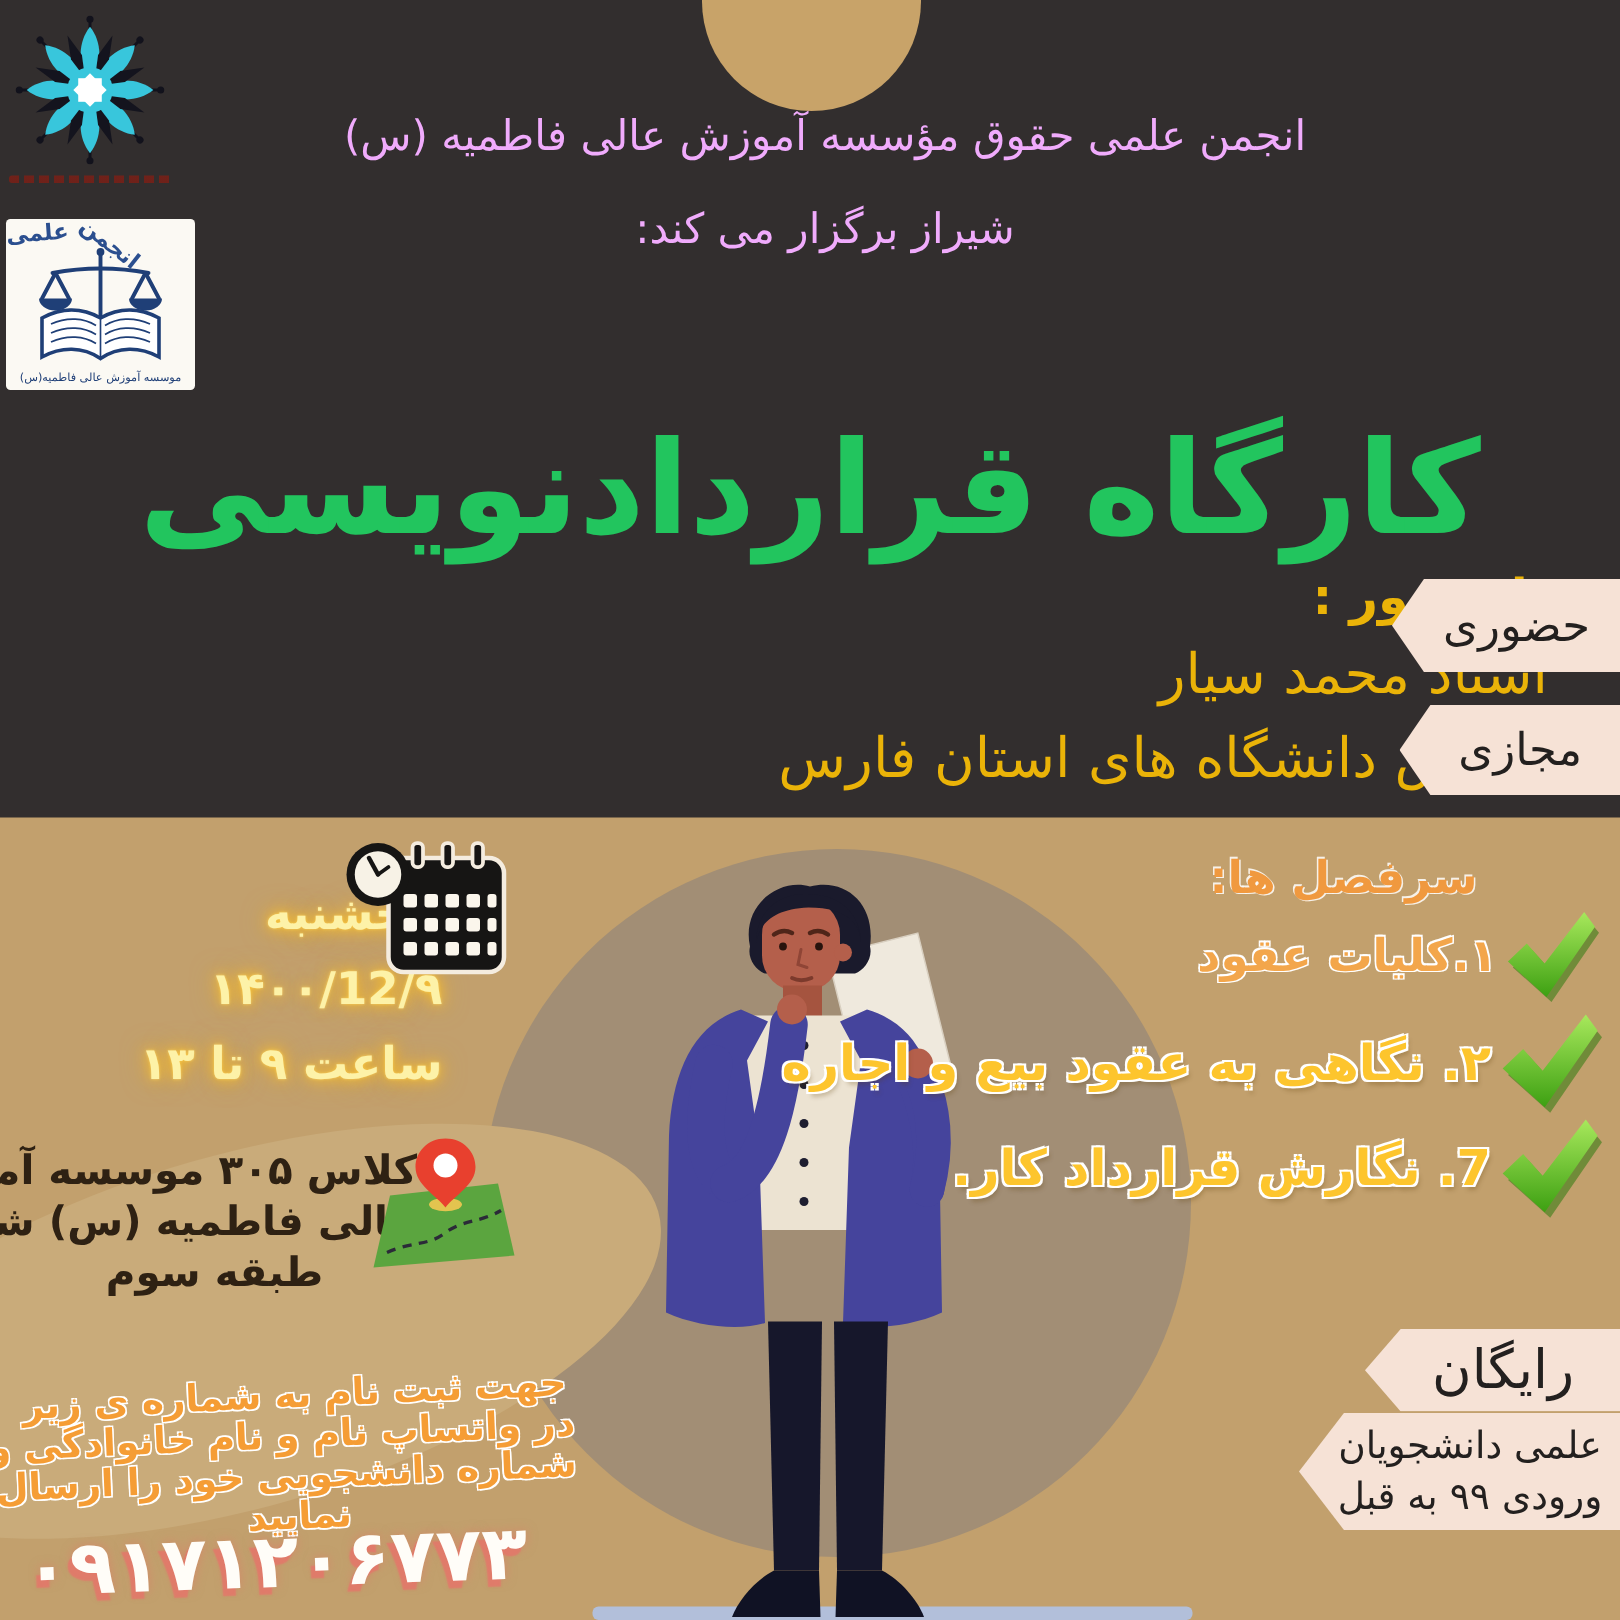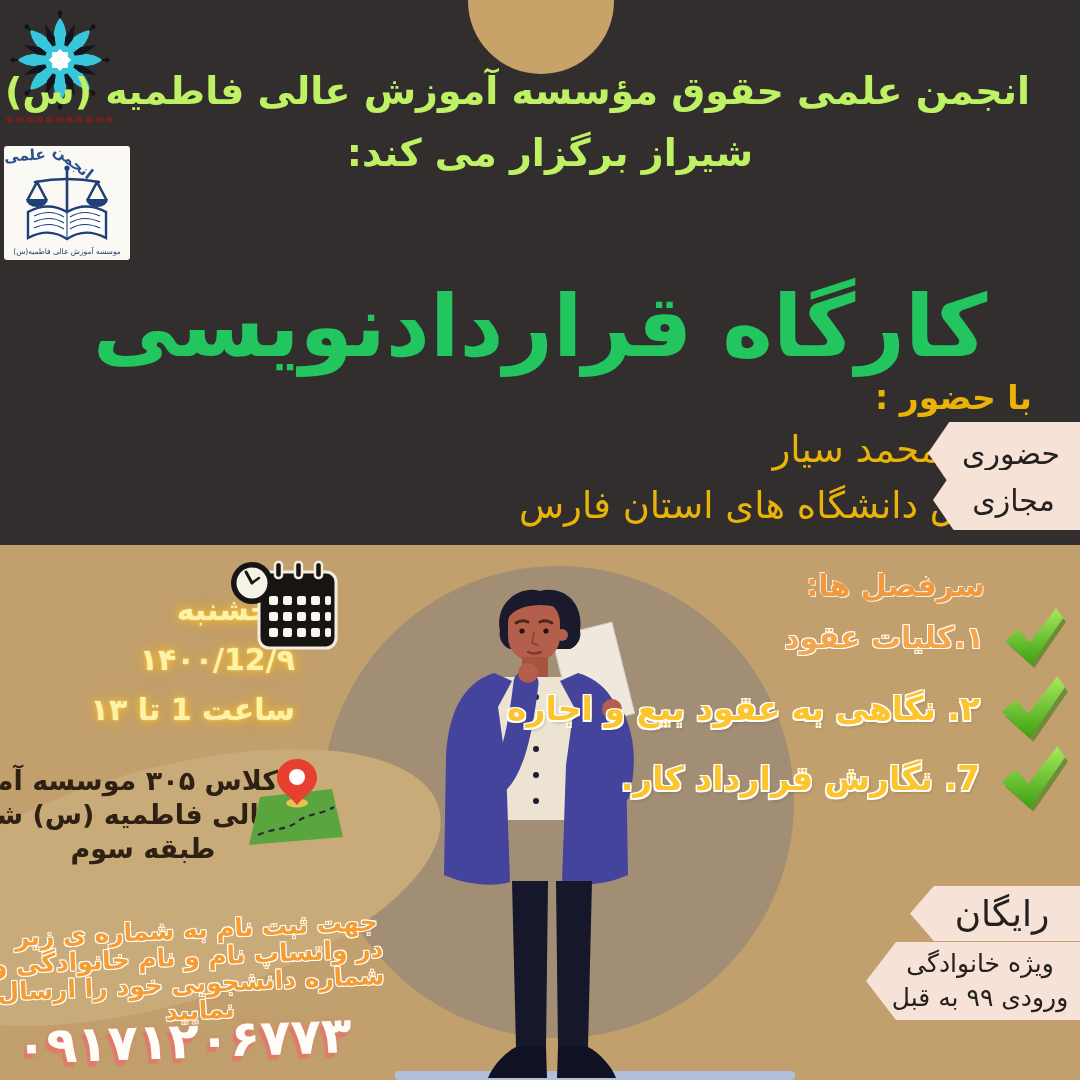--- a/index.html
+++ b/index.html
@@ -7,32 +7,32 @@
           background:#322e2e;font-family:"DejaVu Sans",sans-serif;}
   .abs{position:absolute;}
   .nowrap{white-space:nowrap;}
   
   .top-circle{left:468px;top:-72px;width:146px;height:146px;border-radius:50%;background:#c8a369;}
   .logo-blue{left:6px;top:6px;width:108px;height:108px;}
   .logo-caption{left:6px;top:117px;width:110px;height:5px;border-radius:2px;opacity:.85;
     background:repeating-linear-gradient(90deg,#7a1f16 0 7px,rgba(0,0,0,0) 7px 10px);}
   .logo-law{left:4px;top:146px;width:126px;height:114px;background:#fbf9f3;border-radius:3px;}
   .org-header{left:70px;top:60px;width:960px;text-align:center;direction:rtl;
-    color:#bef264;font-size:38px;line-height:62px;font-weight:700;}
+    color:#f0abfc;font-size:28px;line-height:62px;font-weight:400;}
   .main-title{left:40px;top:222px;width:1000px;text-align:center;direction:rtl;
     color:#22c55e;font-size:86px;line-height:112px;font-weight:600;margin-top:48px;}
   .presenter{left:112px;top:374px;width:920px;direction:rtl;color:#eab308;}
   .presenter .intro{font-size:33px;line-height:48px;font-weight:600;}
   .presenter .name{font-size:37px;line-height:56px;}
   .presenter .role{font-size:37px;line-height:56px;}
   
   .tag{right:0;background:#f6e2d6;color:#23201f;display:flex;flex-direction:column;
     align-items:center;justify-content:center;direction:rtl;text-align:center;
     clip-path:polygon(0 50%,14% 0,100% 0,100% 100%,14% 100%);padding-left:14px;box-sizing:border-box;}
-  .tag-presence{top:386px;width:152px;height:62px;font-size:30px;margin-top:36px;}
+  .tag-presence{top:386px;width:152px;height:62px;font-size:30px;}
   .tag-virtual{top:470px;width:147px;height:60px;font-size:30px;}
   .tag-free{top:886px;width:170px;height:55px;font-size:36px;}
   .tag-audience{top:942px;width:214px;height:78px;font-size:25px;line-height:34px;}
   
   .bottom{left:0;top:545px;width:1080px;height:535px;background:#c2a06d;overflow:hidden;}
   .big-circle{left:322px;top:21px;width:472px;height:472px;border-radius:50%;background:#a28e75;}
   .light-wave{left:-130px;top:225px;width:580px;height:235px;border-radius:50%;
     background:#c9ab7a;transform:rotate(-16deg);}
   .ground{left:395px;top:526px;width:400px;height:9px;background:#b2bfda;border-radius:4px;}
   .man{left:420px;top:40px;width:270px;height:495px;}
@@ -46,21 +46,21 @@
   .mapicon{left:246px;top:756px;width:100px;height:100px;}
   .register{left:12px;top:916px;width:372px;text-align:center;direction:rtl;
     color:#f59d35;font-size:25px;line-height:27px;font-weight:bold;transform:rotate(-2.5deg);
     text-shadow:1px 1px 0 #fff,-1px -1px 0 #fff,1px -1px 0 #fff,-1px 1px 0 #fff;}
   .phone{left:16px;top:1012px;width:330px;text-align:center;direction:ltr;
     color:#fffdf8;font-size:50px;font-weight:bold;transform:rotate(-2deg);
     text-shadow:-3px 5px 1px rgba(228,118,106,.85),0 0 7px rgba(228,118,106,.55);}
   
   .topics-heading{right:95px;top:568px;direction:rtl;color:#f0993f;font-size:30px;font-weight:600;
     text-shadow:1px 1px 0 rgba(255,255,255,.85),-1px -1px 0 rgba(255,255,255,.85);}
-  .topic-row{display:flex;align-items:center;direction:rtl;gap:16px;}
+  .topic-row{display:flex;align-items:center;direction:rtl;gap:2px;}
   .topic-row svg{flex:0 0 auto;}
   .topic-row .t{white-space:nowrap;}
   .row1{right:14px;top:604px;}
   .row1 .t{color:#f3a64b;font-size:30px;font-weight:600;
     text-shadow:1px 1px 0 #fff,-1px -1px 0 #fff,1px -1px 0 #fff,-1px 1px 0 #fff;}
   .row2{right:12px;top:672px;}
   .row3{right:12px;top:742px;}
   .row2 .t,.row3 .t{color:#fdc52d;font-size:33px;font-weight:bold;
     text-shadow:1.5px 1.5px 0 #fff,-1.5px -1.5px 0 #fff,1.5px -1.5px 0 #fff,-1.5px 1.5px 0 #fff,2px 3px 3px rgba(90,60,0,.25);}
   .z5{z-index:5;}
@@ -212,21 +212,21 @@
       <path d="M136,296 L172,296 L168,462 L138,462 Z" fill="#16172b"></path>
 
       <path d="M96,462 C84,468 72,482 68,493 L127,493 L126,462 Z" fill="#101224"></path>
       <path d="M138,462 L137,493 L196,493 C192,482 180,468 168,462 Z" fill="#101224"></path>
     </svg>
   </div>
 
   <div class="abs when z5">
     <div class="nowrap">پنجشنبه</div>
     <div class="nowrap">۱۴۰۰/12/۹</div>
-    <div class="nowrap">ساعت 1 تا ۱۳</div>
+    <div class="nowrap">ساعت ۹ تا ۱۳</div>
   </div>
 
   <svg class="abs clockcal z5" viewBox="0 0 112 96">
     <rect x="31" y="16" width="77" height="76" rx="10" fill="#161514" stroke="#f4ecdf" stroke-width="3"></rect>
     <g fill="#161514" stroke="#f4ecdf" stroke-width="2.5">
       <rect x="47" y="6" width="7" height="16" rx="3"></rect>
       <rect x="67" y="6" width="7" height="16" rx="3"></rect>
       <rect x="87" y="6" width="7" height="16" rx="3"></rect>
     </g>
     <g fill="#fbf6ec">
@@ -317,17 +317,17 @@
       <polygon points="11,59 30,41 48,61 87,11 98,24 50,94" fill="#2e7a0e" opacity="0.55" transform="translate(2,3)"></polygon>
       <polygon points="8,56 27,38 45,58 85,6 96,21 47,92" fill="url(#g3)"></polygon>
     </svg>
     <span class="t">7. نگارش قرارداد کار.</span>
   </div>
 
   <div class="abs tag tag-free z5">
     <span>رایگان</span>
   </div>
   <div class="abs tag tag-audience z5">
-    <span class="nowrap">ویژه خانوادگی</span>
+    <span class="nowrap">علمی دانشجویان</span>
     <span class="nowrap">ورودی ۹۹ به قبل</span>
   </div>
 
 </div>
 
 </body></html>

